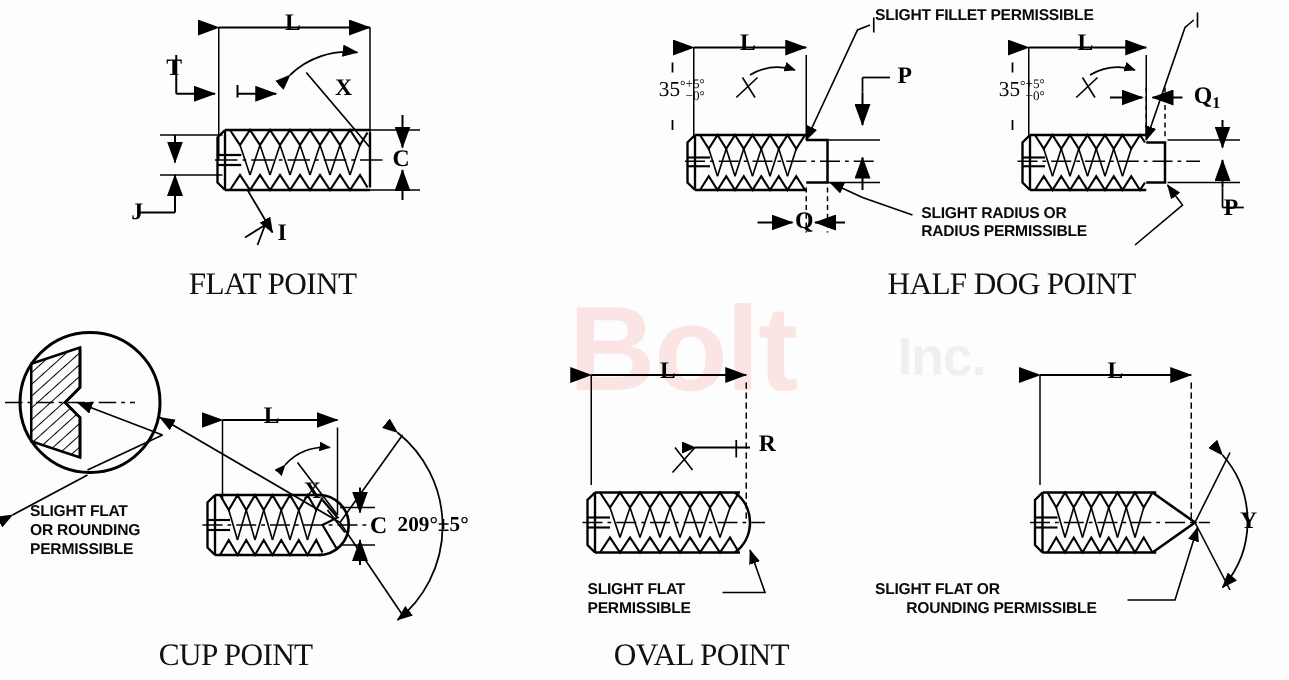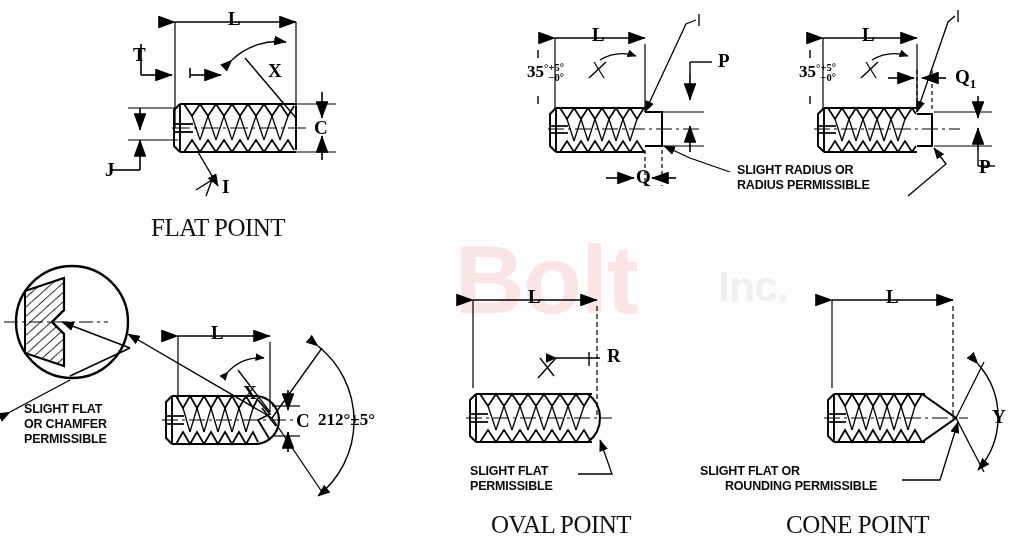--- a/index.html
+++ b/index.html
@@ -76,21 +76,21 @@
     position: absolute;
     font-family: "Liberation Serif", "DejaVu Serif", serif;
     font-weight: bold;
     font-size: 15px;
     color: #000;
     white-space: nowrap;
   }
   .tol {
     position: absolute;
     font-family: "Liberation Serif", "DejaVu Serif", serif;
-    font-weight: bold;
+    font-weight: normal;
     font-size: 15px;
     color: #000;
     white-space: nowrap;
   }
   .tol .base { font-size: 17px; }
   .tol .stack {
     display: inline-block;
     vertical-align: middle;
     font-size: 10.5px;
     line-height: 10px;
@@ -485,38 +485,40 @@
   <div class="tol" style="left:799px; top:62px;">
     <span class="base">35</span><span style="font-size:11px; position:relative; top:-5px;">°</span><span class="stack">
       <span style="display:block;">+5°</span>
       <span style="display:block; text-align:center;">−0°</span>
     </span>
   </div>
 
   <div class="dim" style="left:211px; top:322px;">L</div>
   <div class="dim" style="left:243px; top:382px;">X</div>
   <div class="dim" style="left:296px; top:410px;">C</div>
-  <div class="ang" style="left:318px; top:410px; font-size:17px;">212°±5°</div>
+  <div class="ang" style="left:318px; top:410px; font-size:17px;">209°±5°</div>
 
   <div class="dim" style="left:528px; top:286px;">L</div>
   <div class="dim" style="left:607px; top:345px;">R</div>
 
   <div class="dim" style="left:886px; top:286px;">L</div>
   <div class="dim" style="left:992px; top:406px;">Y</div>
 
+  <div class="note" style="left:700px; top:5px;">SLIGHT FILLET PERMISSIBLE</div>
   <div class="note" style="left:737px; top:163px;">SLIGHT RADIUS OR</div>
   <div class="note" style="left:737px; top:178px;">RADIUS PERMISSIBLE</div>
 
   <div class="note" style="left:24px; top:402px;">SLIGHT FLAT</div>
-  <div class="note" style="left:24px; top:417px;">OR CHAMFER</div>
+  <div class="note" style="left:24px; top:417px;">OR ROUNDING</div>
   <div class="note" style="left:24px; top:432px;">PERMISSIBLE</div>
 
   <div class="note" style="left:470px; top:464px;">SLIGHT FLAT</div>
   <div class="note" style="left:470px; top:479px;">PERMISSIBLE</div>
 
   <div class="note" style="left:700px; top:464px;">SLIGHT FLAT OR</div>
   <div class="note" style="left:725px; top:479px;">ROUNDING PERMISSIBLE</div>
 
   <div class="caption" style="left:151px; top:214px;">FLAT POINT</div>
+  <div class="caption" style="left:710px; top:214px;">HALF DOG POINT</div>
+  <div class="caption" style="left:127px; top:511px;">CUP POINT</div>
   <div class="caption" style="left:491px; top:511px;">OVAL POINT</div>
-  <div class="caption" style="left:786px; top:511px;">CONE POINT</div>
 
 </div>
 
 </body></html>

